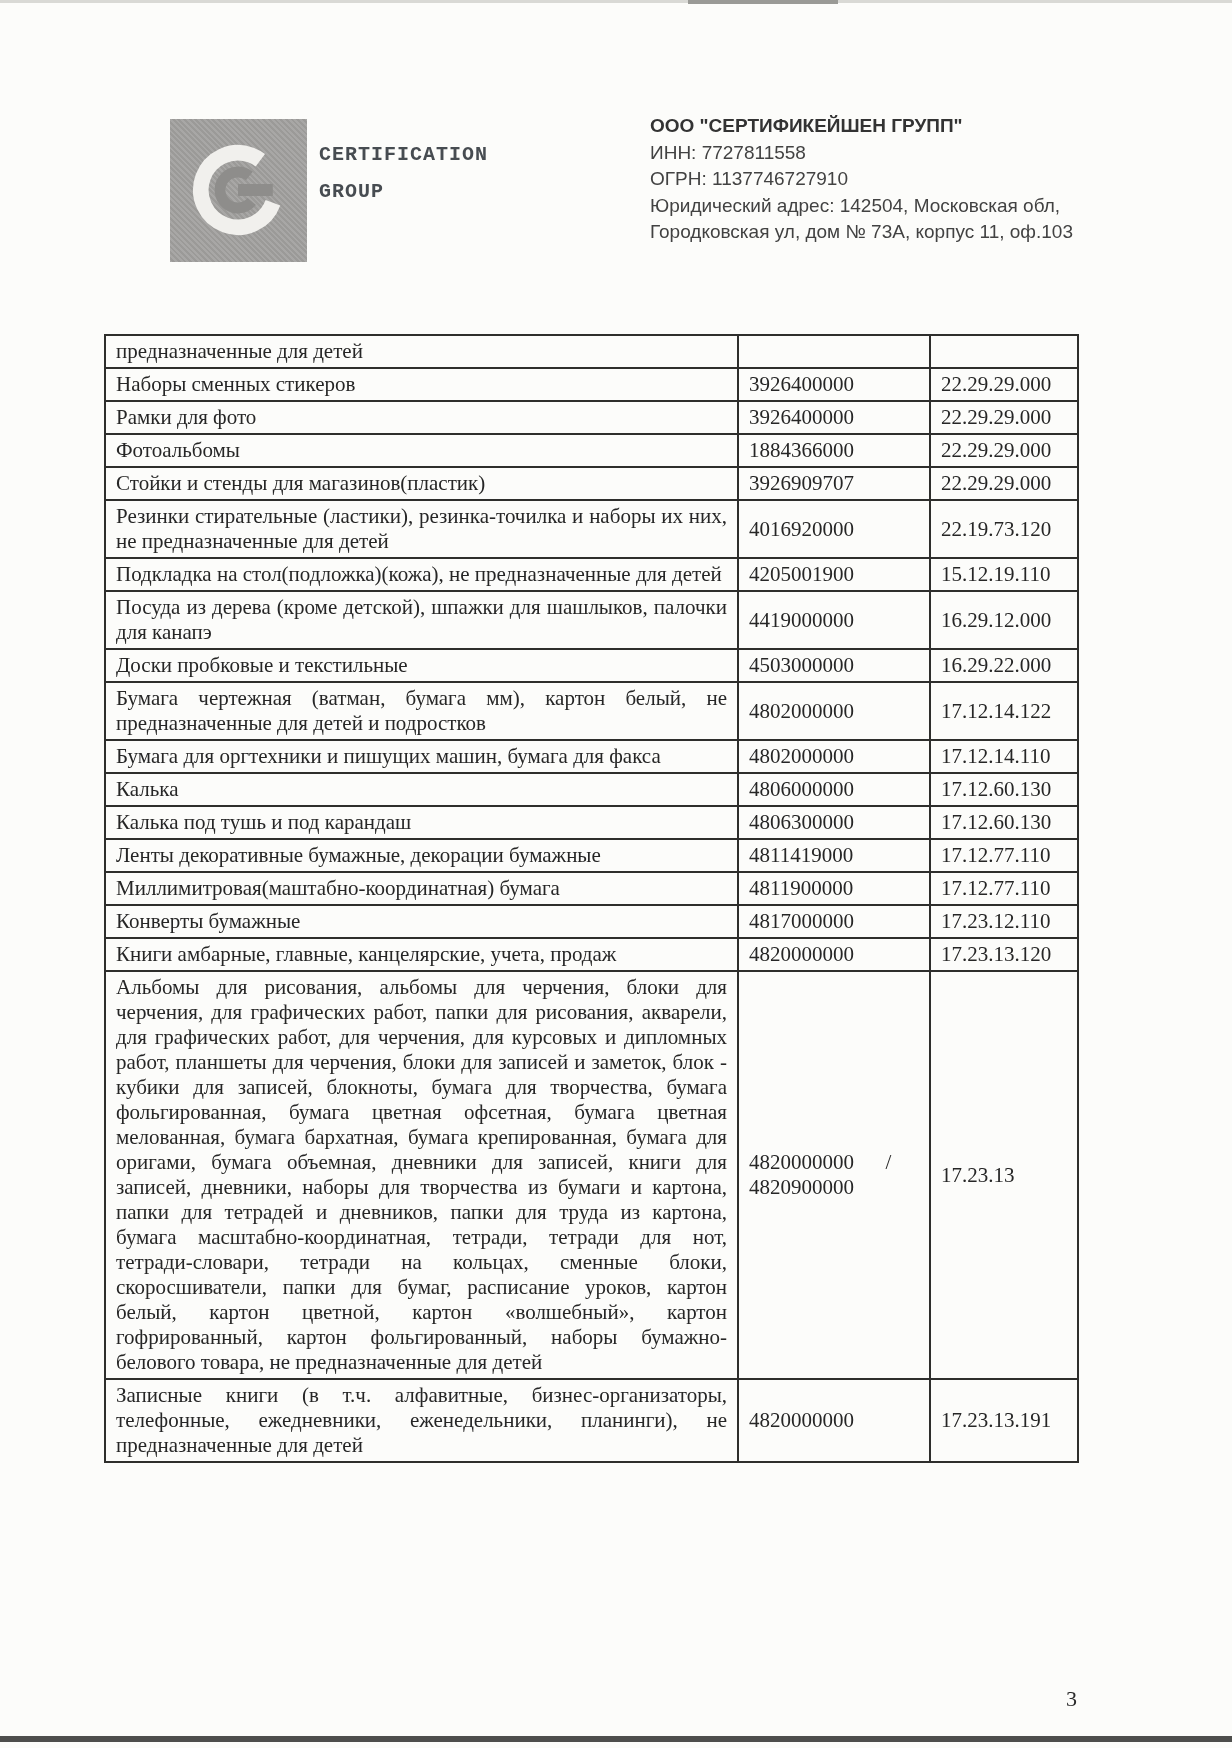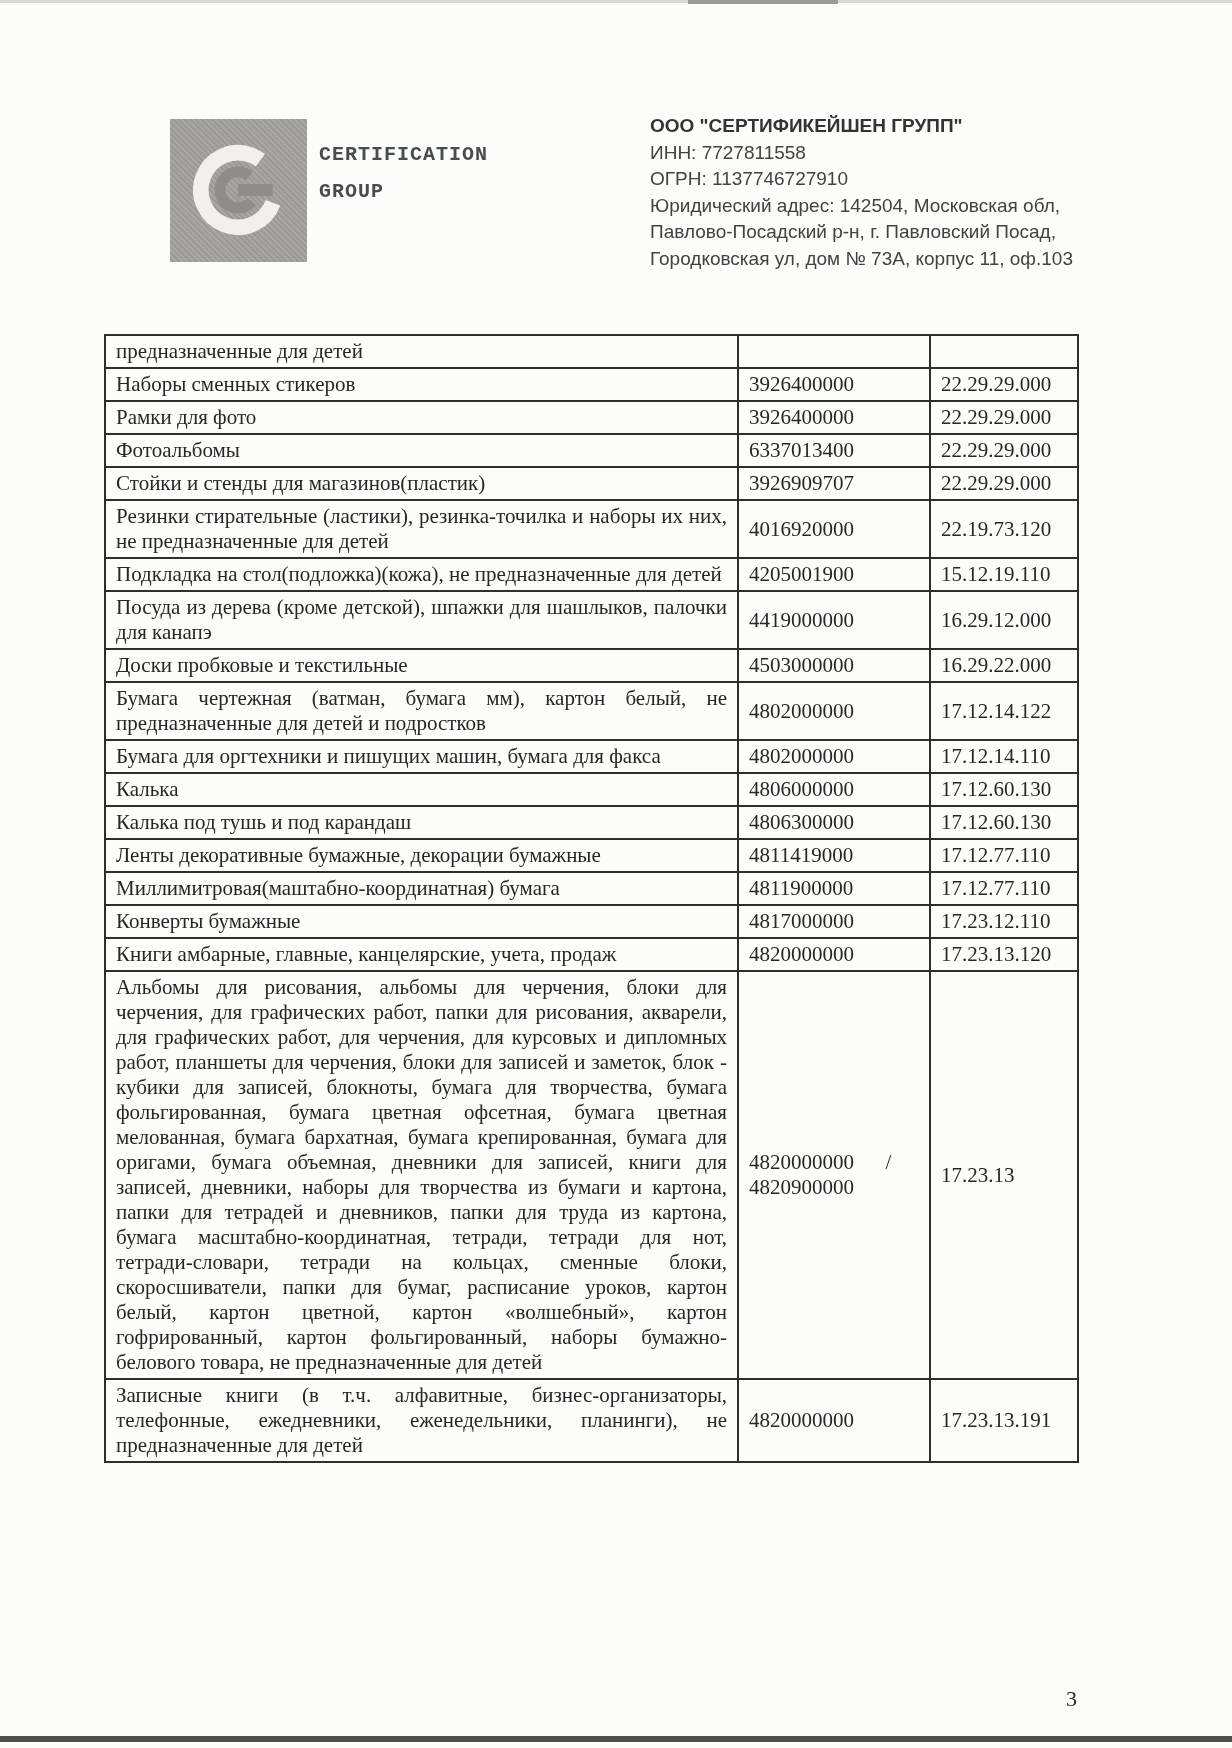--- a/index.html
+++ b/index.html
@@ -78,21 +78,20 @@
   <div class="brand-text">
     <div>CERTIFICATION</div>
     <div>GROUP</div>
   </div>
 
   <div class="company-info">
     <div class="co-name">ООО "СЕРТИФИКЕЙШЕН ГРУПП"</div>
     <div>ИНН: 7727811558</div>
     <div>ОГРН: 1137746727910</div>
     <div>Юридический адрес: 142504, Московская обл,</div>
-    <div>Павлово-Посадский р-н, г. Павловский Посад,</div>
     <div>Городковская ул, дом № 73А, корпус 11, оф.103</div>
   </div>
 
   <table class="goods">
     <colgroup>
       <col style="width:633px">
         <col style="width:192px">
         <col style="width:148px">
     </colgroup>
     <tbody>
@@ -106,21 +105,21 @@
       <td class="code">3926400000</td>
       <td class="okpd">22.29.29.000</td>
     </tr>
         <tr>
       <td class="desc">Рамки для фото</td>
       <td class="code">3926400000</td>
       <td class="okpd">22.29.29.000</td>
     </tr>
         <tr>
       <td class="desc">Фотоальбомы</td>
-      <td class="code">6337013400</td>
+      <td class="code">1884366000</td>
       <td class="okpd">22.29.29.000</td>
     </tr>
         <tr>
       <td class="desc">Стойки и стенды для магазинов(пластик)</td>
       <td class="code">3926909707</td>
       <td class="okpd">22.29.29.000</td>
     </tr>
         <tr>
       <td class="desc">Резинки стирательные (ластики), резинка-точилка и наборы их них, не предназначенные для детей</td>
       <td class="code">4016920000</td>

